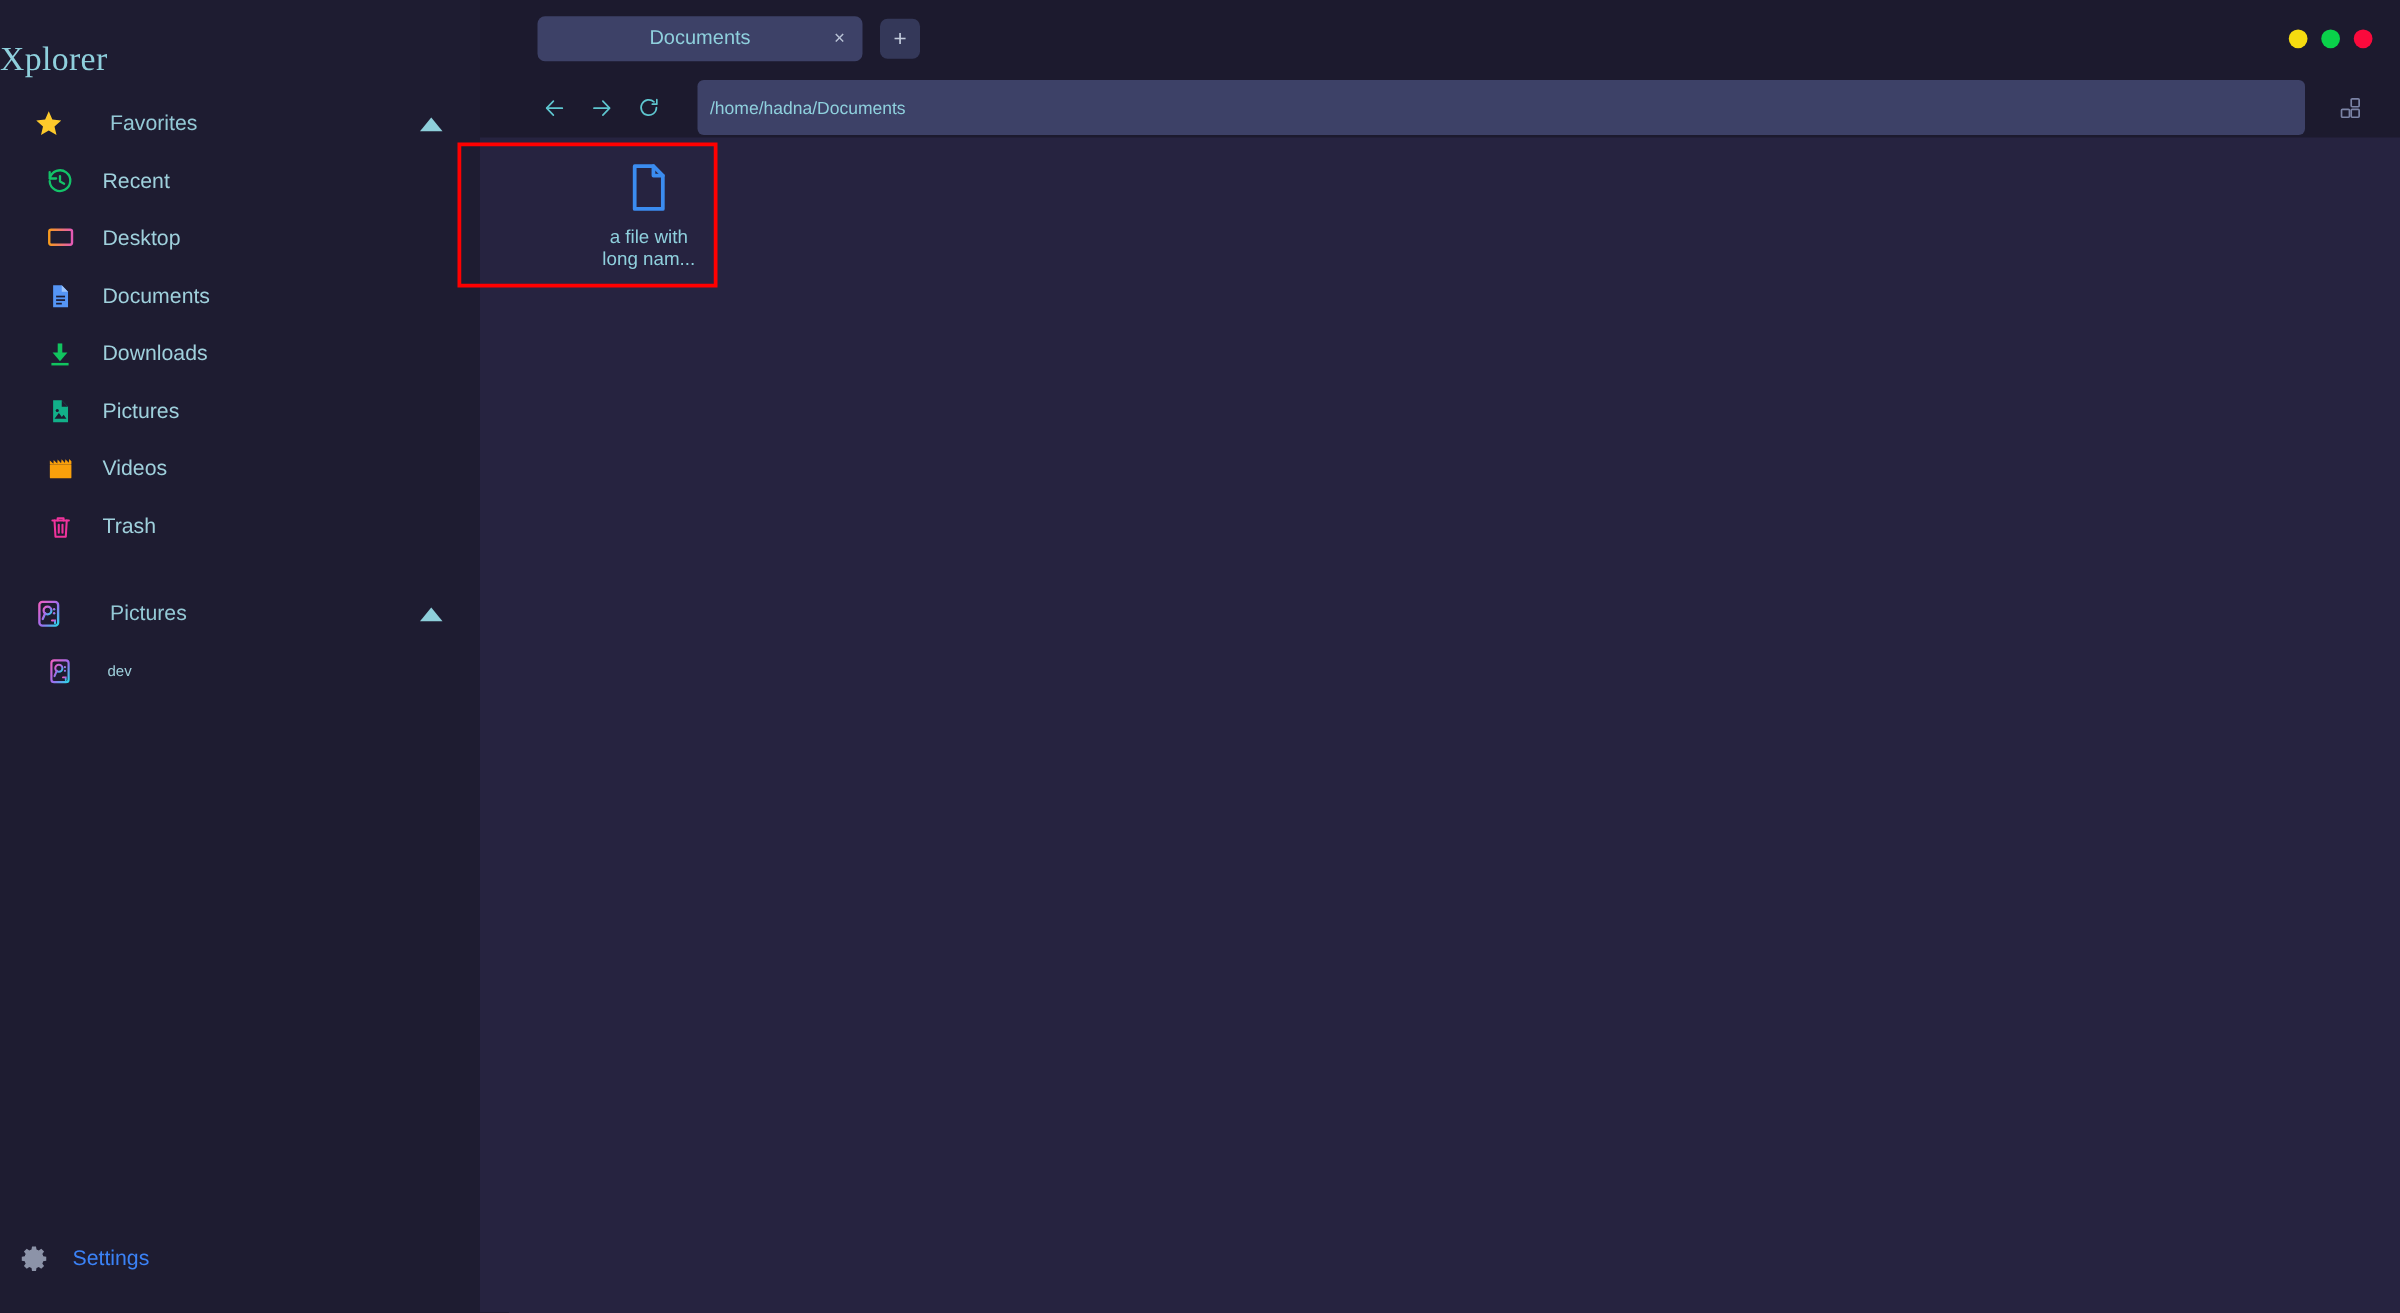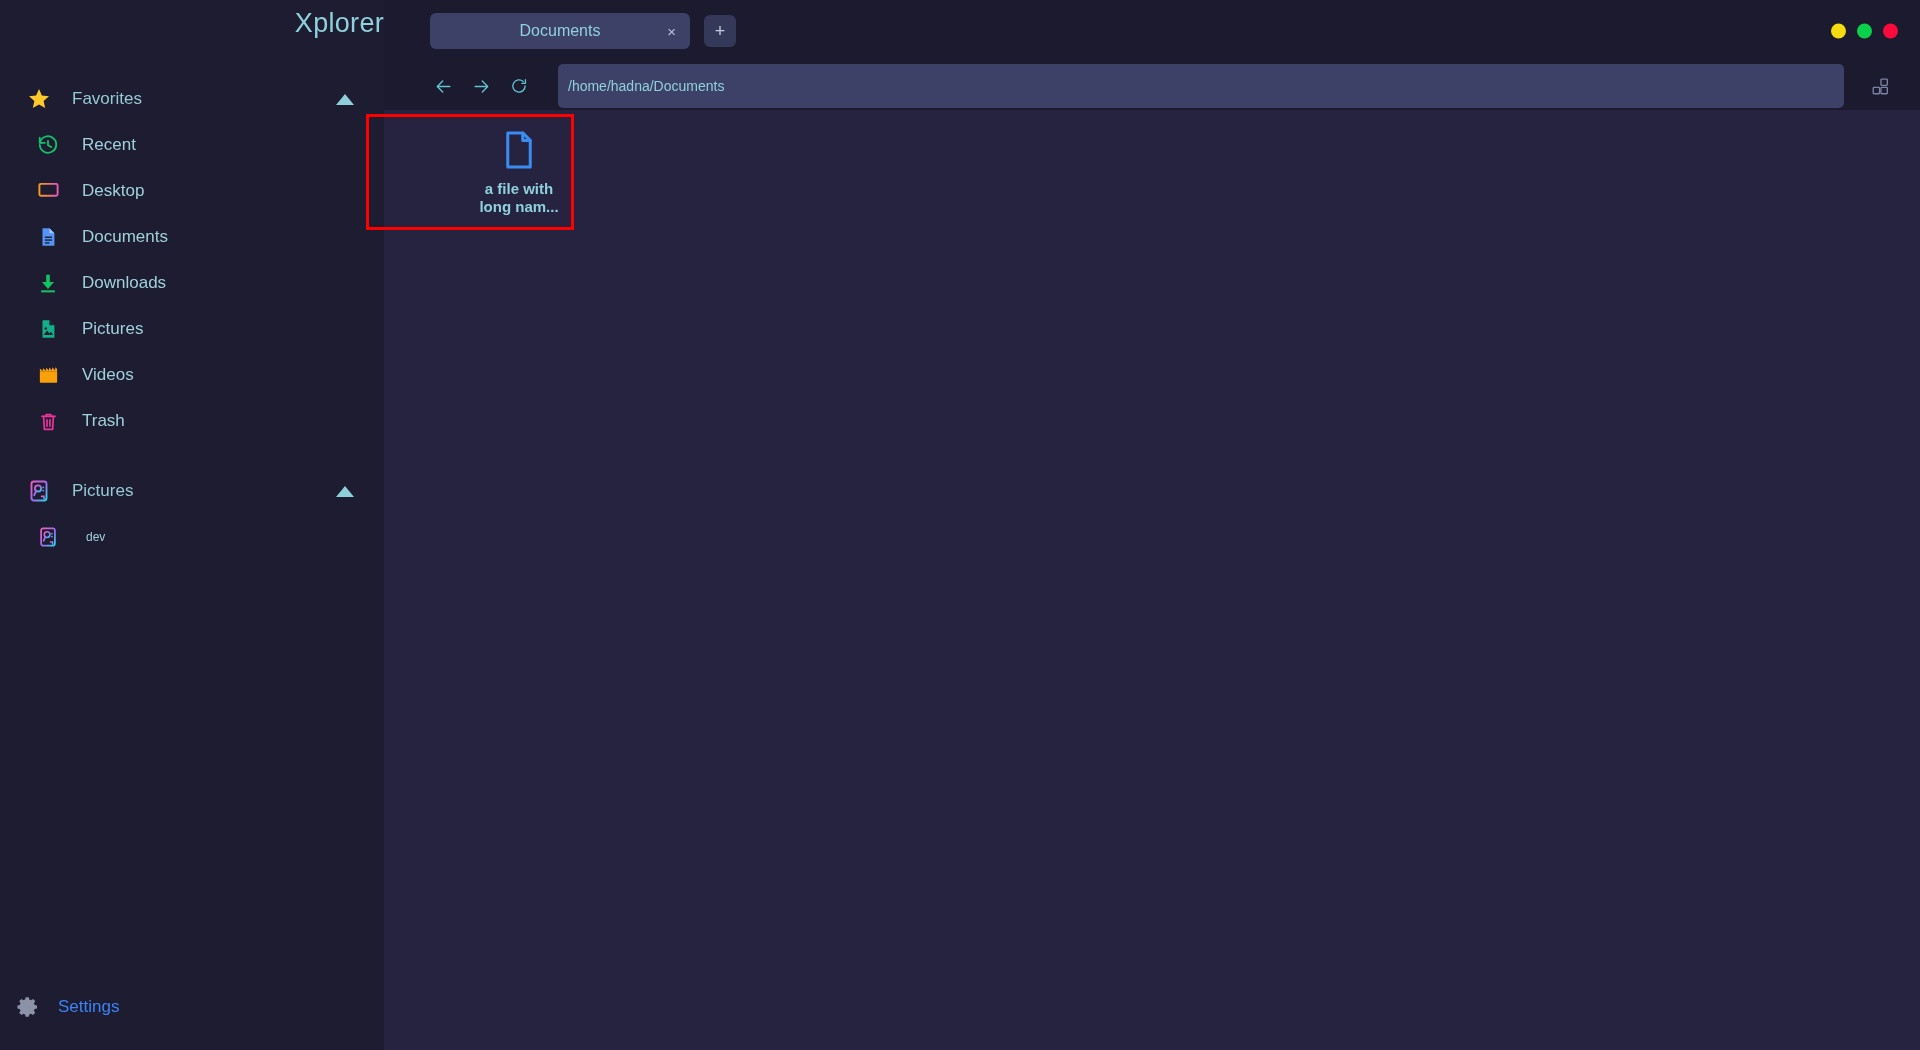--- a/index.html
+++ b/index.html
@@ -25,27 +25,28 @@
     width: 384px;
     height: 1050px;
     background: #1e1c31;
     flex: 0 0 384px;
     position: relative;
     display: flex;
     flex-direction: column;
   }
 
   .app-title {
-    text-align: right;
+    text-align: left;
     color: #8fd0dd;
     font-size: 27px;
     font-weight: 400;
-    padding-top: 8px;
+    padding-top: 32px;
     letter-spacing: 0.3px;
     height: 62px;
+    font-family: Liberation Serif, serif;
   }
 
   .section {
     margin-top: 14px;
   }
 
   .section-header {
     display: flex;
     align-items: center;
     height: 46px;
@@ -60,20 +61,21 @@
     display: flex;
     align-items: center;
     justify-content: center;
     margin-right: 20px;
   }
 
   .section-header .sec-label {
     color: #94c9d6;
     font-size: 17px;
     flex: 1;
+    margin-left: 16px;
   }
 
   .collapse-tri {
     width: 0; height: 0;
     border-left: 9px solid transparent;
     border-right: 9px solid transparent;
     border-bottom: 11px solid #8ecfdb;
     flex: 0 0 18px;
   }
 
@@ -243,21 +245,20 @@
     margin-left: 14px;
     cursor: pointer;
   }
 
   .filearea {
     flex: 1;
     background: #262340;
     margin-left: 0;
     position: relative;
     padding: 0;
-    font-weight: bold;
   }
 
   .filegrid {
     display: flex;
     flex-wrap: wrap;
     align-content: flex-start;
     padding: 8px 0 0 34px;
   }
 
   .fileitem {

